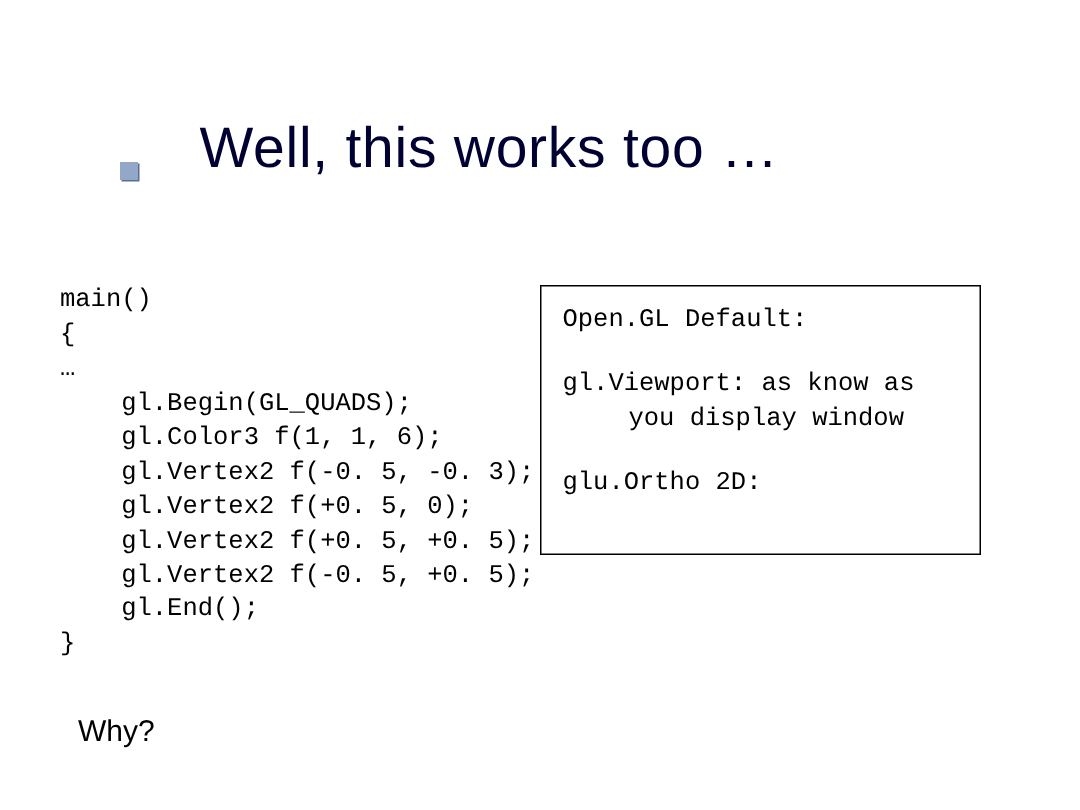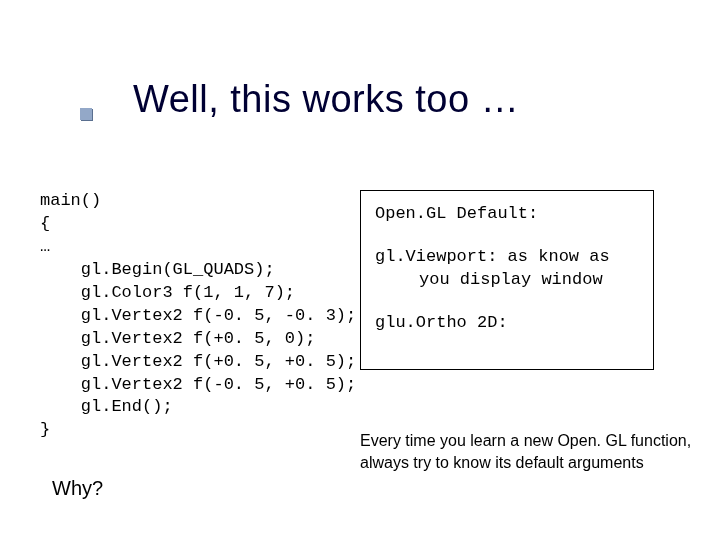--- a/index.html
+++ b/index.html
@@ -90,32 +90,31 @@
 
 <div class="slide">
 
   <div class="bullet"></div>
   <div class="title">Well, this works too …</div>
 
   <div class="code-left"><span>main()</span>
 <span>{</span>
 <span>…</span>
 <span>    gl.Begin(GL_QUADS);</span>
-<span>    gl.Color3 f(1, 1, 7);</span>
+<span>    gl.Color3 f(1, 1, 6);</span>
 <span>    gl.Vertex2 f(-0. 5, -0. 3);</span>
 <span>    gl.Vertex2 f(+0. 5, 0);</span>
 <span>    gl.Vertex2 f(+0. 5, +0. 5);</span>
 <span>    gl.Vertex2 f(-0. 5, +0. 5);</span>
 <span>    gl.End();</span>
 <span>}</span></div>
 
   <div class="why">Why?</div>
 
   <div class="box">
     <div class="b-line1">Open.GL Default:</div>
     <div class="b-line2">gl.Viewport: as know as</div>
     <div class="b-line3">you display window</div>
     <div class="b-line4">glu.Ortho 2D:</div>
   </div>
 
-  <div class="footnote">Every time you learn a new Open. GL function, always try to know its default arguments</div>
 
 </div>
 
 </body></html>

